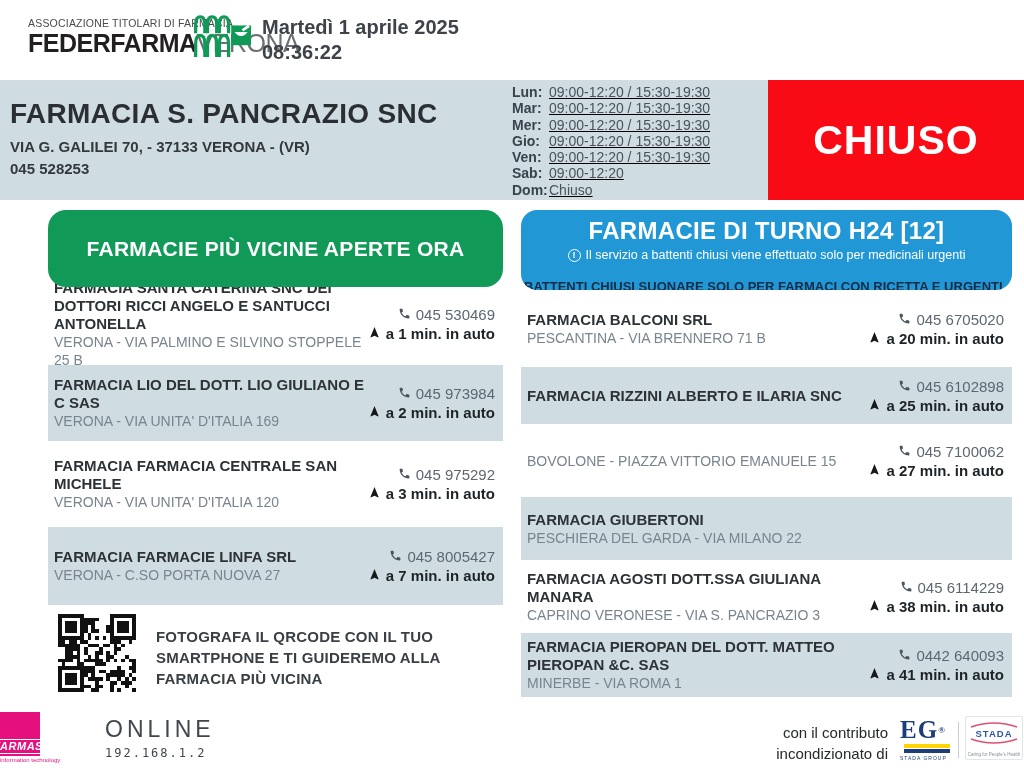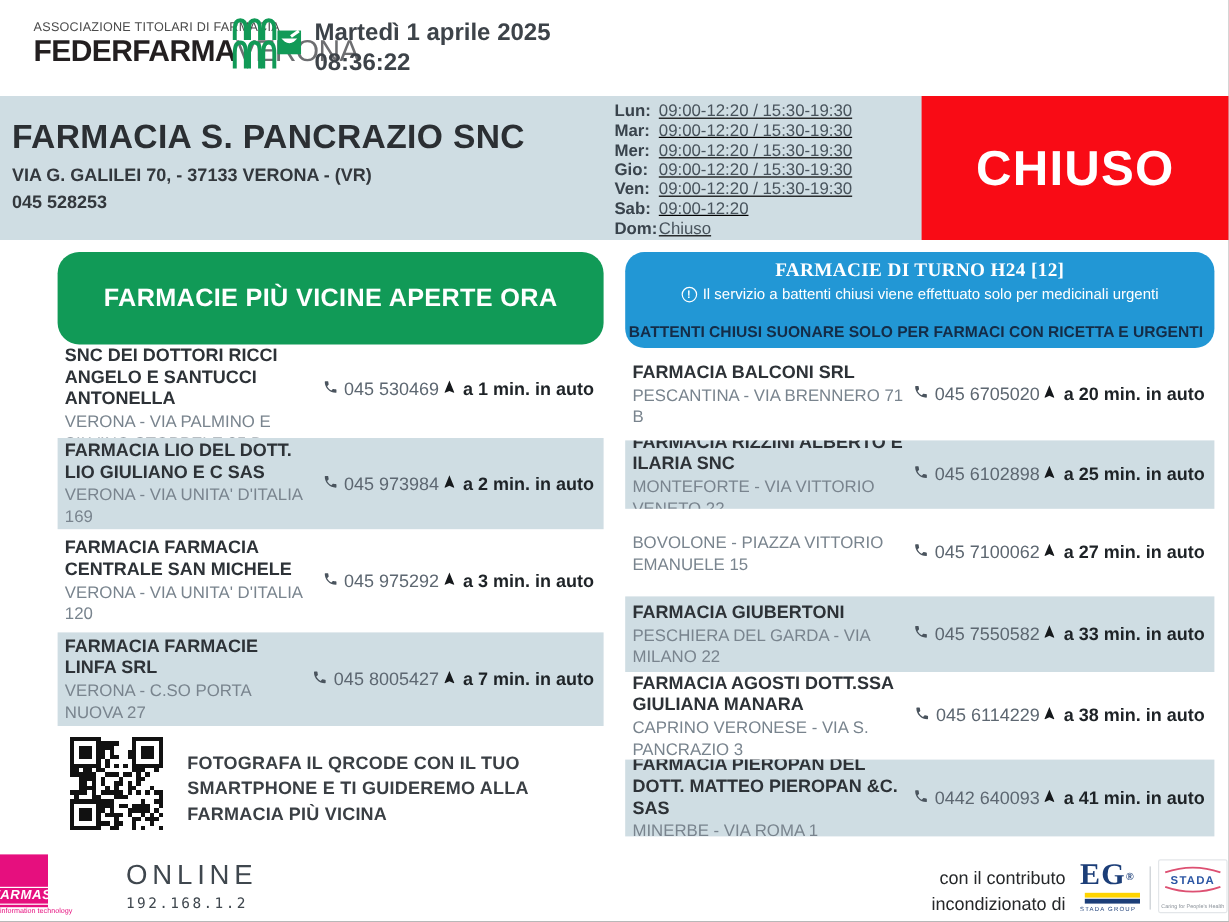--- a/index.html
+++ b/index.html
@@ -36,38 +36,38 @@
 
   
   .col-left{position:absolute;left:48px;top:210px;width:455px;}
   .col-right{position:absolute;left:521px;top:210px;width:491px;}
 
   .hdr-green{height:77px;background:var(--green);border-radius:18px;display:flex;align-items:center;
              justify-content:center;color:#fff;font-size:21px;font-weight:bold;letter-spacing:.3px;
              position:relative;z-index:2;}
   .hdr-blue{height:80px;background:var(--blue);border-radius:16px;color:#fff;position:relative;z-index:2;
             overflow:hidden;text-align:center;}
-  .duty-title{font-size:16px;font-weight:bold;margin-top:7px;letter-spacing:.3px;font-family:Liberation Serif, serif;}
+  .duty-title{font-size:24px;font-weight:bold;margin-top:7px;letter-spacing:.3px;}
   .duty-notice{font-size:12.5px;margin-top:3px;display:flex;align-items:center;justify-content:center;gap:5px;}
   .info-circle{width:13px;height:13px;border:1.5px solid #fff;border-radius:50%;font-size:9px;font-weight:bold;
                display:inline-flex;align-items:center;justify-content:center;flex:0 0 auto;}
   .duty-marquee{font-size:13px;font-weight:bold;color:#142c47;white-space:nowrap;text-align:left;
                 padding-left:3px;margin-top:17px;overflow:hidden;}
 
   .list-left{margin-top:-4px;position:relative;z-index:1;}
   .list-right{position:relative;z-index:1;}
   .row{display:flex;align-items:center;justify-content:space-between;padding:0 8px 0 6px;overflow:hidden;}
   .row.alt{background:var(--lb);}
   .lr1{height:82px}.lr2{height:76px}.lr3{height:86px}.lr4{height:78px}
   .rr1{height:77px}.rr2{height:57px}.rr3{height:73px}.rr4{height:63px}.rr5{height:73px}.rr6{height:64px}
   .i-text{width:320px;}
   .col-right .i-text{width:328px;}
   .i-name{font-size:15px;font-weight:bold;color:var(--dark);line-height:18px;}
   .i-addr{font-size:14px;color:var(--gray);line-height:18px;}
-  .i-meta{display:flex;flex-direction:row;align-items:flex-end;gap:2px;}
+  .i-meta{display:flex;flex-direction:column;align-items:flex-end;gap:2px;}
   .m-phone{font-size:15px;color:var(--phone);display:flex;gap:5px;align-items:center;white-space:nowrap;}
   .m-time{font-size:15px;font-weight:bold;color:#1e2327;display:flex;gap:5px;align-items:center;white-space:nowrap;}
   .m-phone svg,.m-time svg{flex:0 0 auto;}
 
   
   .qr-section{display:flex;gap:20px;margin-top:9px;align-items:flex-start;padding-left:10px;}
   .qr-svg{flex:0 0 auto;}
   .qr-caption{font-size:15px;font-weight:bold;color:#3a3f44;line-height:21px;width:348px;margin-top:12px;letter-spacing:.2px;}
 
   
@@ -421,21 +421,20 @@
                   <path fill="#16191c" d="M12 2 4.5 20.29l.71.71L12 18l6.79 3 .71-.71z"></path>
                 </svg></span>
               <span>a 20 min. in auto</span>
             </div>
         </div>
       </div>
 
       <div class="row rr2 alt">
         <div class="i-text">
           <div class="i-name">FARMACIA RIZZINI ALBERTO E ILARIA SNC</div>
-          <div class="i-addr">MONTEFORTE - VIA VITTORIO VENETO 22</div>
         </div>
         <div class="i-meta">
           <div class="m-phone">
               <span><svg viewBox="0 0 24 24" width="13" height="13">
                   <path fill="#4a545e" d="M6.62 10.79c1.44 2.83 3.76 5.14 6.59 6.59l2.2-2.2c.27-.27.67-.36 1.02-.24 1.12.37 2.33.57 3.57.57.55 0 1 .45 1 1V20c0 .55-.45 1-1 1-9.39 0-17-7.61-17-17 0-.55.45-1 1-1h3.5c.55 0 1 .45 1 1 0 1.25.2 2.45.57 3.57.11.35.03.74-.25 1.02l-2.2 2.2z"></path>
                 </svg></span>
               <span>045 6102898</span>
             </div>
           <div class="m-time">
               <span><svg viewBox="0 0 24 24" width="13" height="13">
@@ -463,34 +462,20 @@
                 </svg></span>
               <span>a 27 min. in auto</span>
             </div>
         </div>
       </div>
 
       <div class="row rr4 alt">
         <div class="i-text">
           <div class="i-name">FARMACIA GIUBERTONI</div>
           <div class="i-addr">PESCHIERA DEL GARDA - VIA MILANO 22</div>
-        </div>
-        <div class="i-meta">
-          <div class="m-phone">
-              <span><svg viewBox="0 0 24 24" width="13" height="13">
-                  <path fill="#4a545e" d="M6.62 10.79c1.44 2.83 3.76 5.14 6.59 6.59l2.2-2.2c.27-.27.67-.36 1.02-.24 1.12.37 2.33.57 3.57.57.55 0 1 .45 1 1V20c0 .55-.45 1-1 1-9.39 0-17-7.61-17-17 0-.55.45-1 1-1h3.5c.55 0 1 .45 1 1 0 1.25.2 2.45.57 3.57.11.35.03.74-.25 1.02l-2.2 2.2z"></path>
-                </svg></span>
-              <span>045 7550582</span>
-            </div>
-          <div class="m-time">
-              <span><svg viewBox="0 0 24 24" width="13" height="13">
-                  <path fill="#16191c" d="M12 2 4.5 20.29l.71.71L12 18l6.79 3 .71-.71z"></path>
-                </svg></span>
-              <span>a 33 min. in auto</span>
-            </div>
         </div>
       </div>
 
       <div class="row rr5">
         <div class="i-text">
           <div class="i-name">FARMACIA AGOSTI DOTT.SSA GIULIANA MANARA</div>
           <div class="i-addr">CAPRINO VERONESE - VIA S. PANCRAZIO 3</div>
         </div>
         <div class="i-meta">
           <div class="m-phone">

